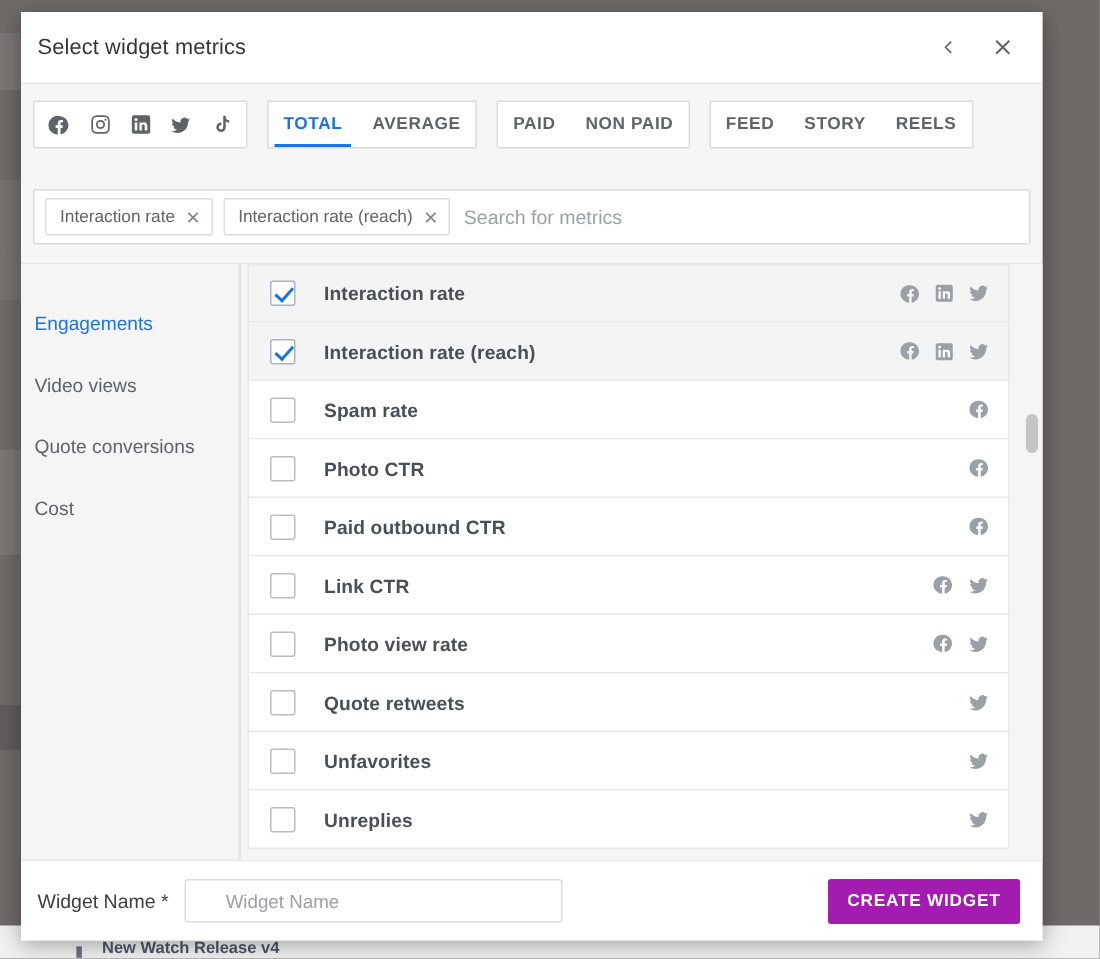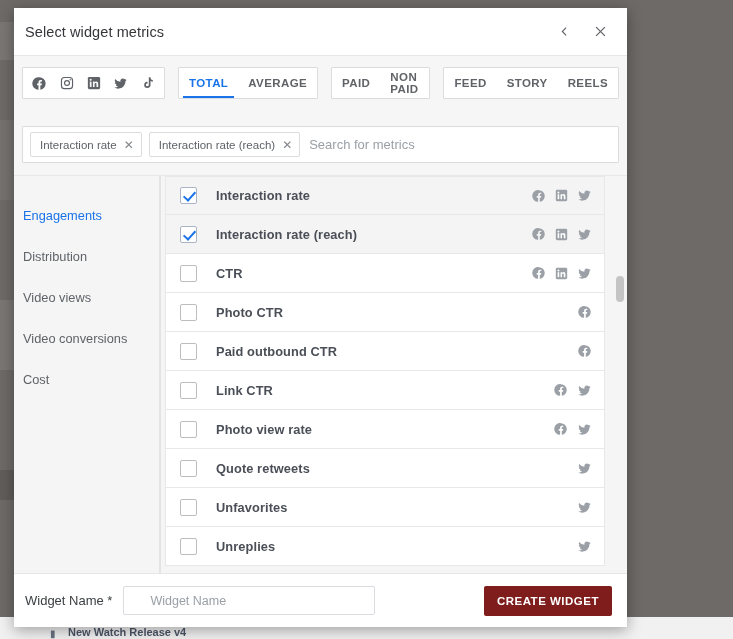--- a/index.html
+++ b/index.html
@@ -41,21 +41,21 @@
   }
   #bg-bottom-icon {
     position: absolute; left: 50px; top: 11px;
     font-size: 10px; color: #6b7280;
   }
 
   
   #modal {
     position: absolute;
     left: 14px; top: 8px;
-    width: 613px; height: 619px;
+    width: 681px; height: 619px;
     background: #ffffff;
     box-shadow: 0 3px 14px rgba(0,0,0,.35);
     display: flex; flex-direction: column;
     overflow: hidden;
   }
 
   
   .modal-header {
     height: 47px; flex: 0 0 47px;
     display: flex; align-items: center;
@@ -251,21 +251,21 @@
     width: 252px; height: 29px;
     border: 1px solid #dadce0; border-radius: 2px;
     padding: 0 26px;
     font-size: 12.5px; color: #3c4043;
     font-family: "Liberation Sans", sans-serif;
     outline: none;
   }
   .wn-input::placeholder { color: #9aa0a6; }
   .create-btn {
     margin-left: auto;
-    background: #7f1d1d;
+    background: #a21caf;
     color: #fff;
     border: none;
     height: 30px; padding: 0 13px;
     font-size: 11.5px; font-weight: bold; letter-spacing: .5px;
     font-family: "Liberation Sans", sans-serif;
     border-radius: 2px;
     cursor: default;
   }
 </style>
 </head>
@@ -374,23 +374,22 @@
         <span class="chip-x">✕</span>
       </span>
       <input class="search-input" type="text" placeholder="Search for metrics" style="">
     </div>
   </div>
 
   <div class="modal-body">
 
     <div class="side-nav">
       <div class="side-item active">Engagements</div>
-      <div class="side-item">Distribution</div>
       <div class="side-item">Video views</div>
-      <div class="side-item">Video conversions</div>
+      <div class="side-item">Quote conversions</div>
       <div class="side-item">Cost</div>
     </div>
 
     <div class="list-area">
       <div class="list-scroll" id="metric-list">
           <div class="metric-row selected">
             <div class="cbox checked"></div>
             <div class="metric-label">Interaction rate</div>
             <div class="metric-icons">
               <span>
@@ -432,38 +431,25 @@
               </span>
               <span>
                 <svg width="15" height="15" viewBox="0 0 24 24" fill="currentColor">
                   <path d="M22 5.9c-.74.33-1.53.55-2.36.65a4.1 4.1 0 0 0 1.8-2.27c-.8.47-1.68.81-2.61 1a4.1 4.1 0 0 0-7 3.74A11.65 11.65 0 0 1 3.4 4.74a4.1 4.1 0 0 0 1.27 5.48 4.07 4.07 0 0 1-1.86-.51v.05a4.1 4.1 0 0 0 3.29 4.02 4.1 4.1 0 0 1-1.85.07 4.11 4.11 0 0 0 3.83 2.85A8.24 8.24 0 0 1 2 18.4a11.62 11.62 0 0 0 6.29 1.84c7.55 0 11.68-6.25 11.68-11.67l-.01-.53A8.3 8.3 0 0 0 22 5.9z"></path>
                 </svg>
               </span>
             </div>
           </div>
           <div class="metric-row">
             <div class="cbox"></div>
-            <div class="metric-label">CTR</div>
-            <div class="metric-icons">
-              <span>
-                <svg width="14" height="14" viewBox="0 0 24 24" fill="currentColor">
-                  <path d="M12 2a10 10 0 1 0-1.56 19.88v-7.03H8.1v-2.85h2.34V9.86c0-2.31 1.38-3.59 3.49-3.59.99 0 2.02.18 2.02.18v2.22h-1.14c-1.12 0-1.47.7-1.47 1.41V12h2.5l-.4 2.85h-2.1v7.03A10 10 0 0 0 12 2z"></path>
-                </svg>
-              </span>
-              <span>
-                <svg width="13" height="13" viewBox="0 0 24 24" fill="currentColor">
-                  <rect x="1.5" y="1.5" width="21" height="21" rx="2.5"></rect>
-                  <rect x="4.8" y="9.6" width="3" height="9.2" fill="#fff"></rect>
-                  <circle cx="6.3" cy="6.3" r="1.8" fill="#fff"></circle>
-                  <path d="M10.2 9.6h2.8v1.3c.45-.8 1.4-1.5 2.8-1.5 2.2 0 3.4 1.35 3.4 4.05v5.35h-3v-4.8c0-1.25-.45-2-1.5-2-.9 0-1.4.6-1.62 1.2-.08.2-.1.5-.1.8v4.8h-2.78z" fill="#fff"></path>
-                </svg>
-              </span>
-              <span>
-                <svg width="15" height="15" viewBox="0 0 24 24" fill="currentColor">
-                  <path d="M22 5.9c-.74.33-1.53.55-2.36.65a4.1 4.1 0 0 0 1.8-2.27c-.8.47-1.68.81-2.61 1a4.1 4.1 0 0 0-7 3.74A11.65 11.65 0 0 1 3.4 4.74a4.1 4.1 0 0 0 1.27 5.48 4.07 4.07 0 0 1-1.86-.51v.05a4.1 4.1 0 0 0 3.29 4.02 4.1 4.1 0 0 1-1.85.07 4.11 4.11 0 0 0 3.83 2.85A8.24 8.24 0 0 1 2 18.4a11.62 11.62 0 0 0 6.29 1.84c7.55 0 11.68-6.25 11.68-11.67l-.01-.53A8.3 8.3 0 0 0 22 5.9z"></path>
+            <div class="metric-label">Spam rate</div>
+            <div class="metric-icons">
+              <span>
+                <svg width="14" height="14" viewBox="0 0 24 24" fill="currentColor">
+                  <path d="M12 2a10 10 0 1 0-1.56 19.88v-7.03H8.1v-2.85h2.34V9.86c0-2.31 1.38-3.59 3.49-3.59.99 0 2.02.18 2.02.18v2.22h-1.14c-1.12 0-1.47.7-1.47 1.41V12h2.5l-.4 2.85h-2.1v7.03A10 10 0 0 0 12 2z"></path>
                 </svg>
               </span>
             </div>
           </div>
           <div class="metric-row">
             <div class="cbox"></div>
             <div class="metric-label">Photo CTR</div>
             <div class="metric-icons">
               <span>
                 <svg width="14" height="14" viewBox="0 0 24 24" fill="currentColor">

